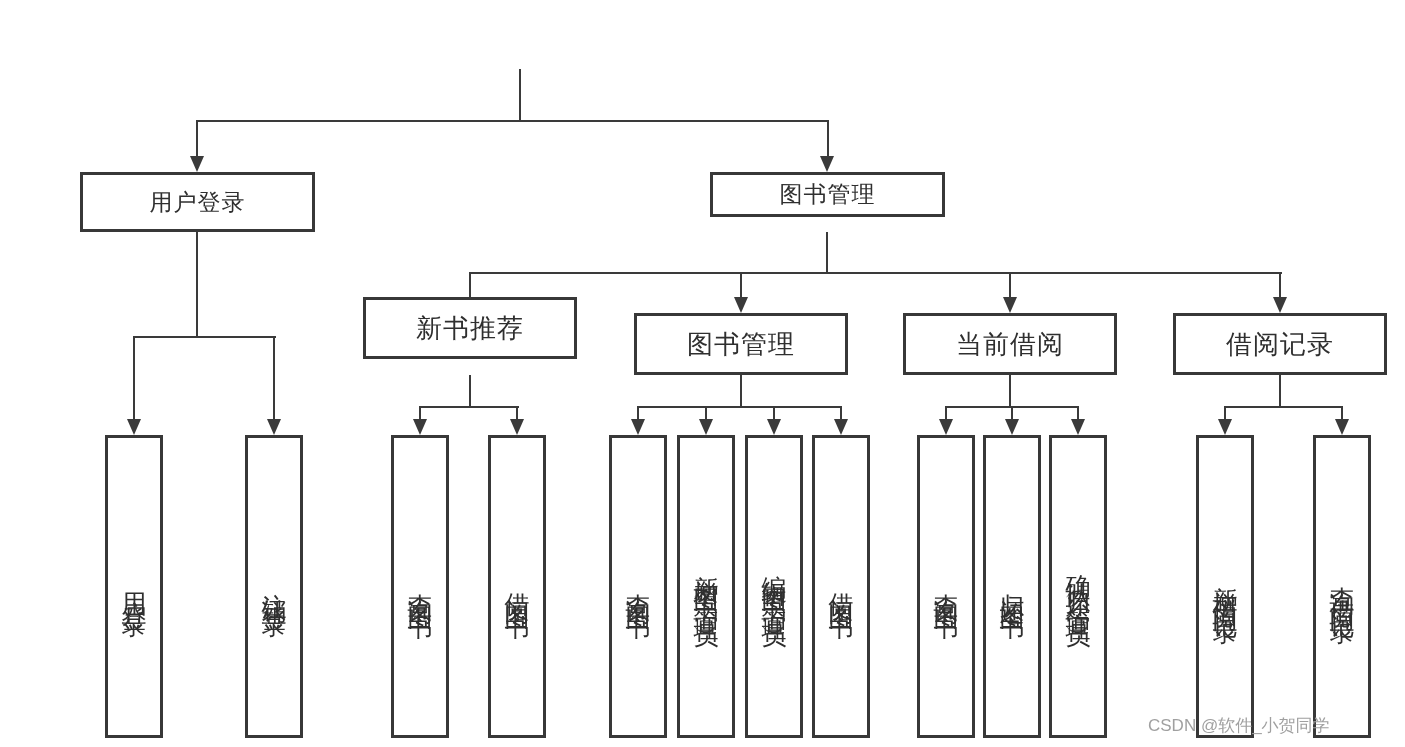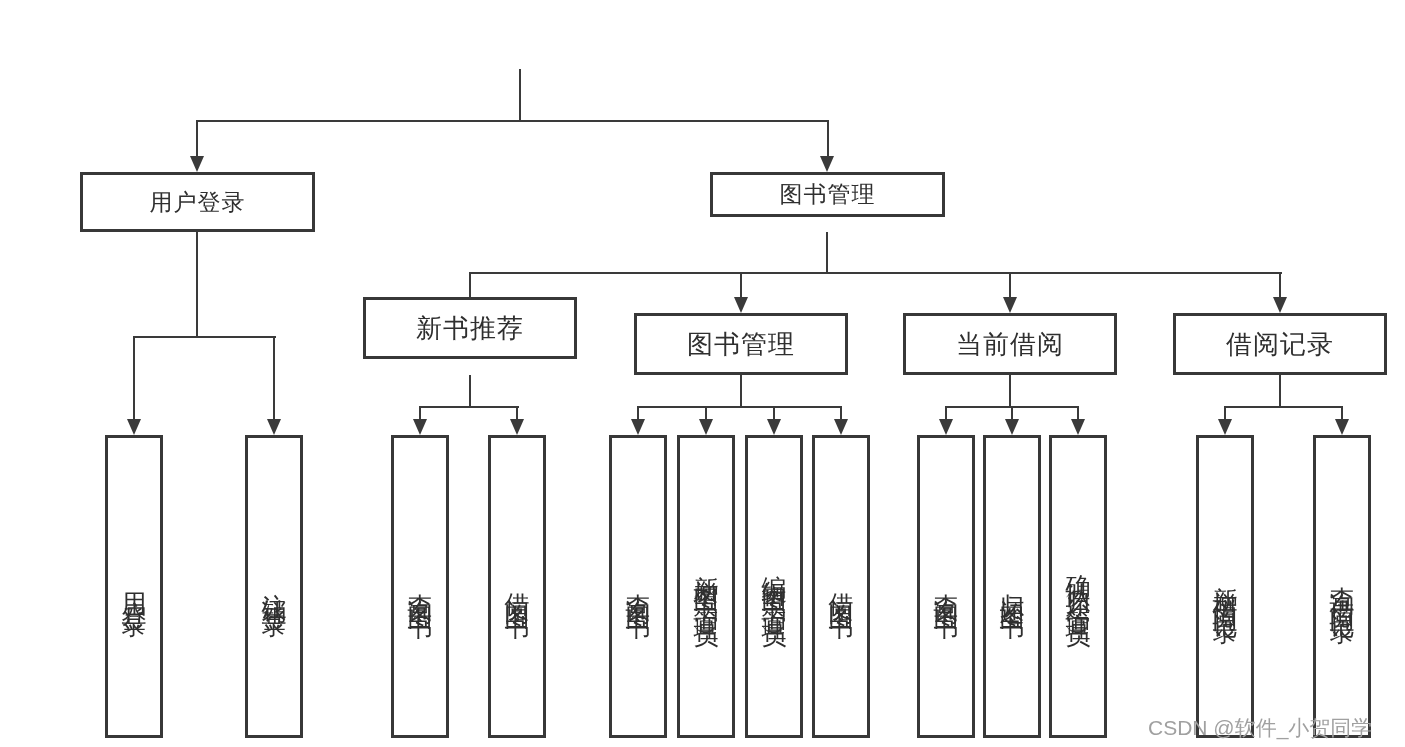--- a/index.html
+++ b/index.html
@@ -50,21 +50,21 @@
     width: 0;
     height: 0;
     border-left: 7px solid transparent;
     border-right: 7px solid transparent;
     border-top: 16px solid #3a3a3a;
   }
   .watermark {
     position: absolute;
     left: 1148px;
     top: 714px;
-    font-size: 21px;
+    font-size: 17px;
     color: #a0a0a0;
     white-space: nowrap;
     z-index: 5;
   }
 </style>
 </head>
 <body>
 
 <div id="canvas">
 

